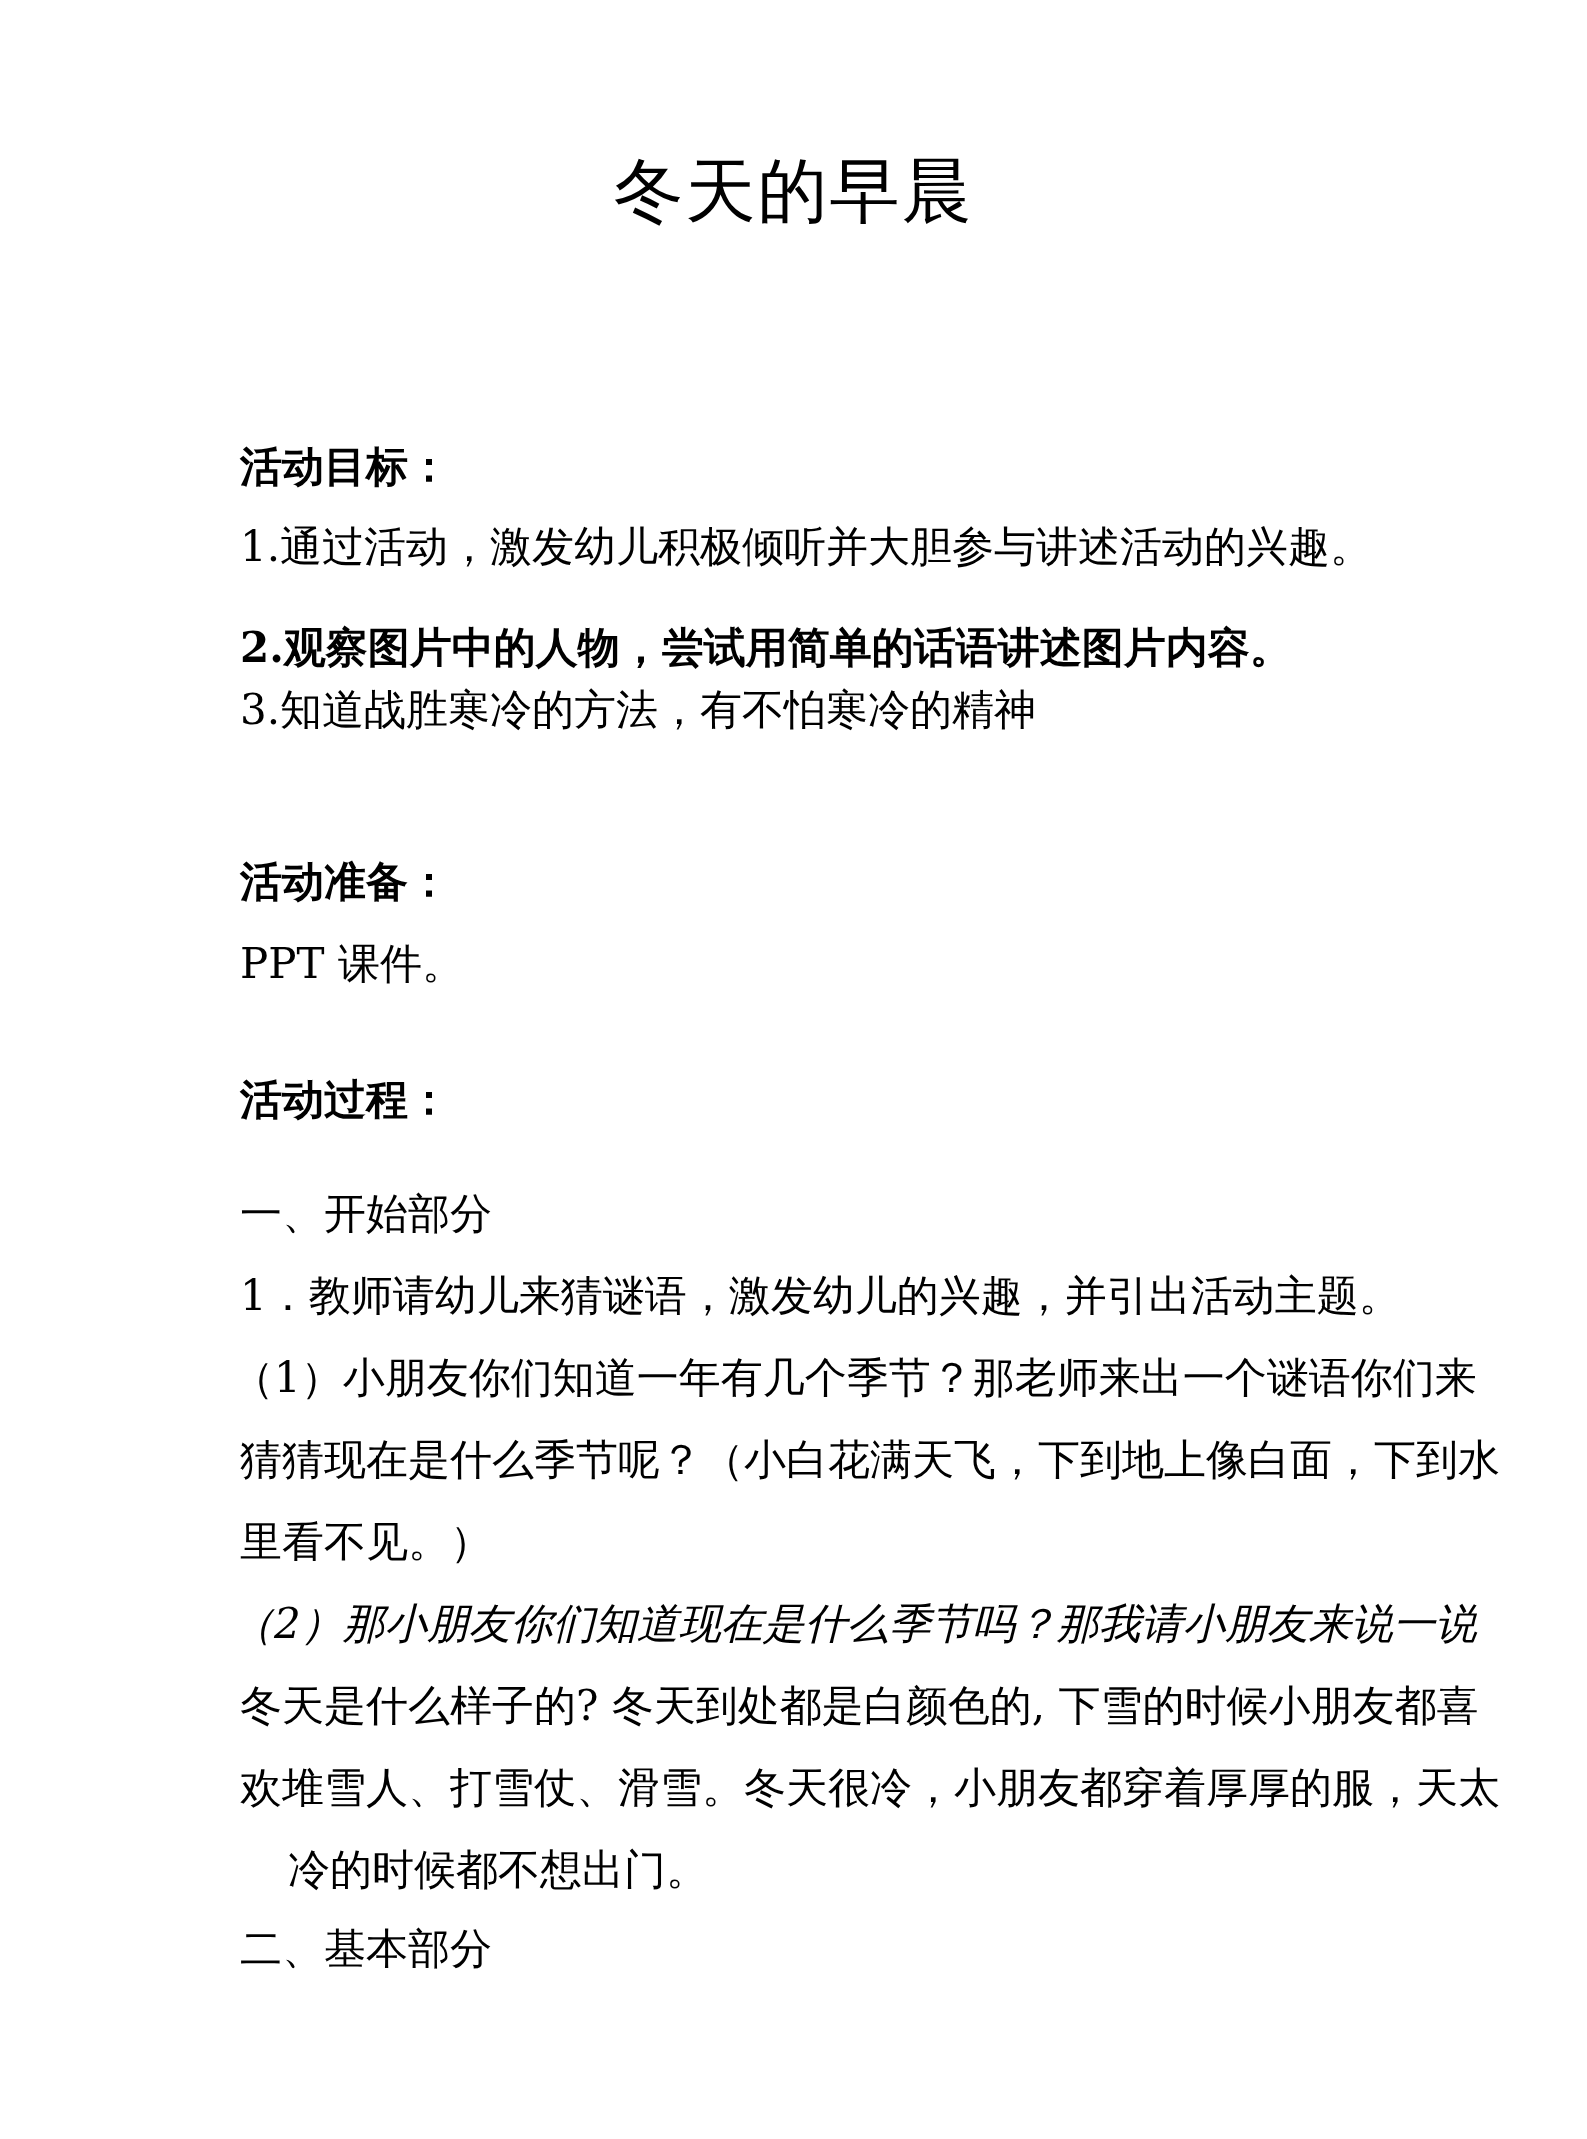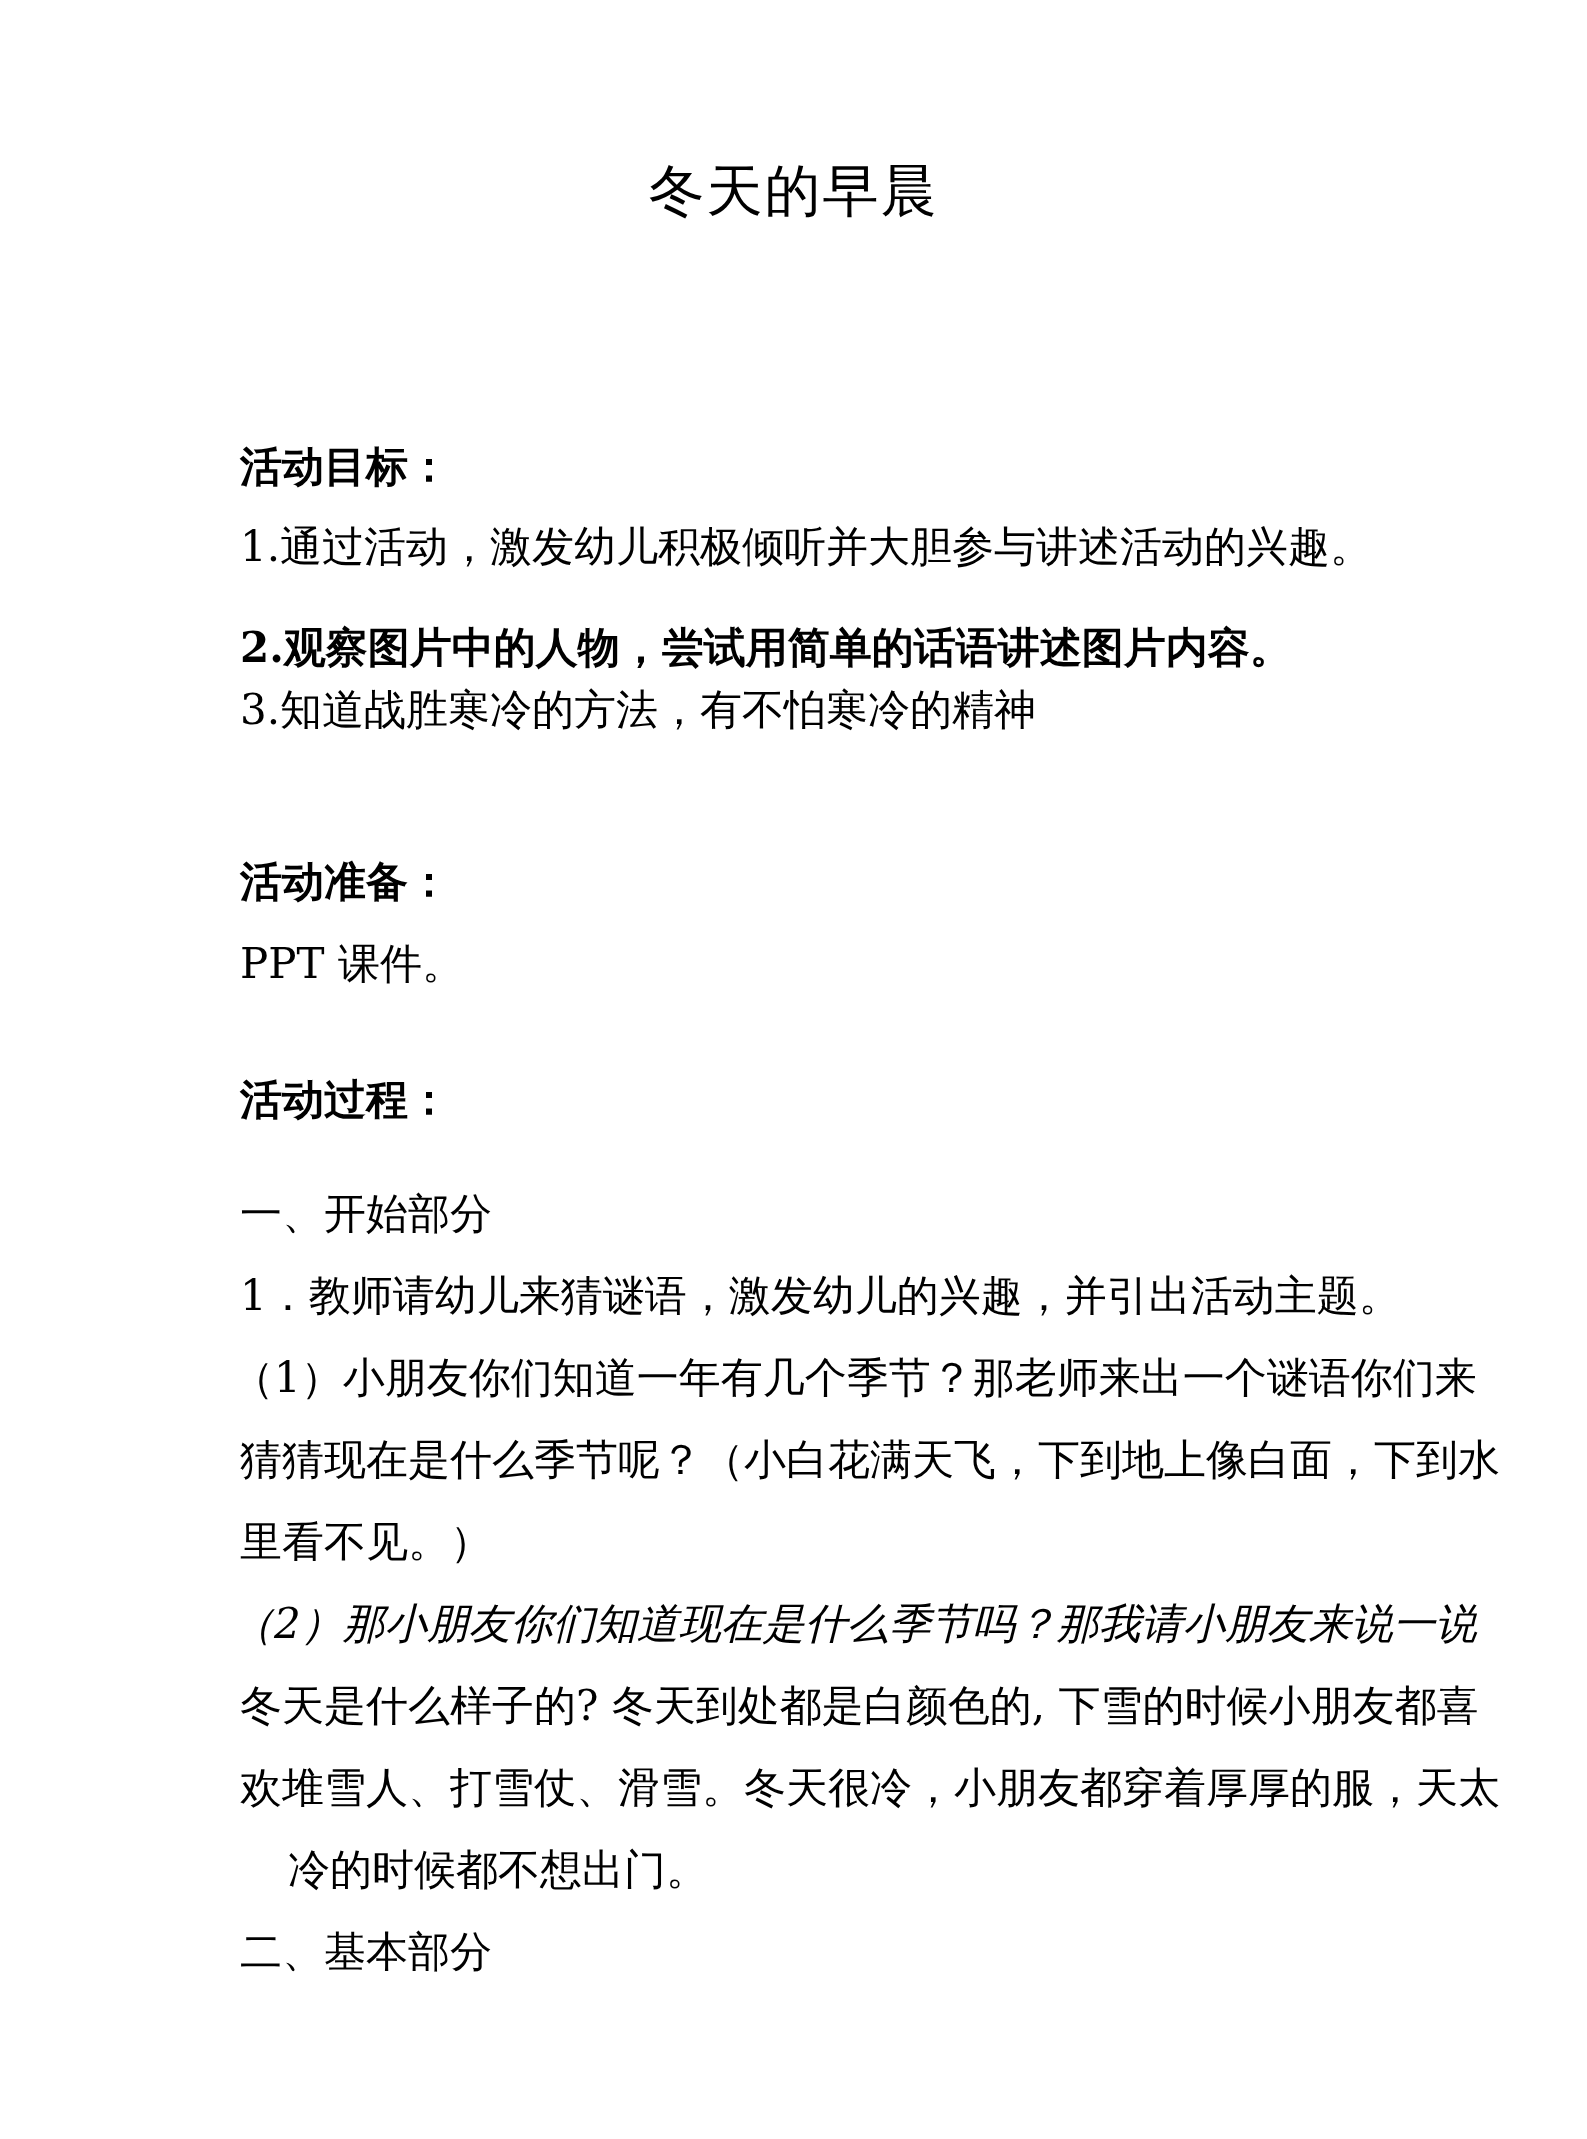--- a/index.html
+++ b/index.html
@@ -22,21 +22,21 @@
       width: 1587px;
       height: 2139px;
       background: #ffffff;
     }
     .title {
       position: absolute;
       left: 0;
       top: 143px;
       width: 1587px;
       text-align: center;
-      font-size: 56px;
+      font-size: 70px;
       line-height: 96px;
       font-weight: normal;
       letter-spacing: 2px;
       margin: 0;
     }
     .line {
       position: absolute;
       left: 240px;
       width: 1115px;
       font-size: 42px;
@@ -72,15 +72,15 @@
 
   <p class="line indent-paren" style="top:1354px;">（1）小朋友你们知道一年有几个季节？那老师来出一个谜语你们来</p>
   <p class="line" style="top:1436px;">猜猜现在是什么季节呢？（小白花满天飞，下到地上像白面，下到水</p>
   <p class="line" style="top:1518px;">里看不见。）</p>
 
   <p class="line indent-paren" style="top:1600px;font-style:italic;">（2）那小朋友你们知道现在是什么季节吗？那我请小朋友来说一说</p>
   <p class="line" style="top:1682px;">冬天是什么样子的? 冬天到处都是白颜色的, 下雪的时候小朋友都喜</p>
   <p class="line" style="top:1764px;">欢堆雪人、打雪仗、滑雪。冬天很冷，小朋友都穿着厚厚的服，天太</p>
   <p class="line" style="top:1846px;margin-left:48px;">冷的时候都不想出门。</p>
 
-  <p class="line" style="top:1928px;">二、基本部分</p>
+  <p class="line" style="top:1928px;font-family:Liberation Mono, monospace;">二、基本部分</p>
 
 </div>
 
 </body></html>

